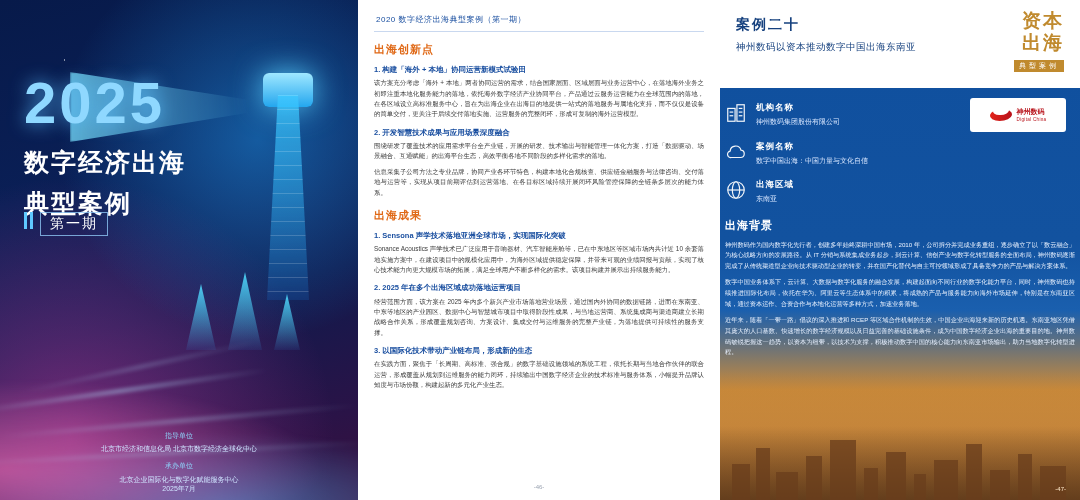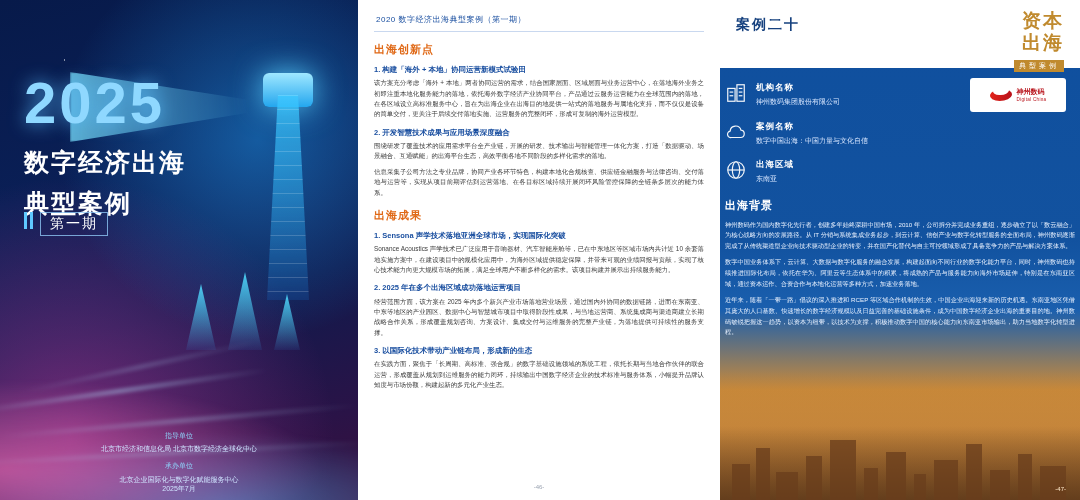--- a/index.html
+++ b/index.html
@@ -82,21 +82,21 @@
   .tp-rule{height:1px;background:#c9d8ef;margin-bottom:10px;}
   .sec-h{color:#e06a18;font-size:11px;font-weight:bold;margin:10px 0 6px;letter-spacing:1px;}
   .sub-h{color:#1a4fa0;font-size:7.5px;font-weight:bold;margin:7px 0 3px;line-height:1.5;}
   .para{font-size:6.4px;line-height:1.62;color:#3b3b3b;text-align:justify;margin:0 0 5px;}
   .tp-pageno{position:absolute;bottom:10px;left:0;right:0;text-align:center;font-size:6px;color:#9aa3b1;}
 
   
   .casepage{position:relative;width:360px;height:500px;overflow:hidden;
     background:linear-gradient(180deg,#0f4f9e 0%,#12529f 48%,#1a5fae 62%,#c98a3a 78%,#d79a48 100%);
     color:#fff;}
-  .cp-top{position:relative;height:68px;background:#fff;color:#0f4f9e;padding:16px 16px 0;box-sizing:border-box;}
+  .cp-top{position:relative;height:88px;background:#fff;color:#0f4f9e;padding:16px 16px 0;box-sizing:border-box;}
   .cp-case-no{font-size:14px;font-weight:bold;letter-spacing:2px;color:#15407e;}
   .cp-case-title{font-size:9.5px;margin-top:7px;color:#15407e;letter-spacing:.5px;}
   .cp-badge{position:absolute;right:16px;top:10px;text-align:right;}
   .cp-badge .b1{font-size:19px;font-weight:bold;color:#c08a2e;letter-spacing:2px;line-height:1.15;margin-left:29px;}
   .cp-badge .b2{font-size:7px;color:#fff;background:#c08a2e;padding:1px 5px;display:inline-block;margin-top:3px;letter-spacing:3px;}
   .cp-body{position:relative;padding:14px 5px;}
   .info-row{display:flex;align-items:flex-start;gap:9px;margin-bottom:13px;}
   .ico{width:22px;height:22px;flex:0 0 22px;opacity:.95;}
   .ico svg{width:22px;height:22px;display:block;}
   .info-k{font-size:8.5px;font-weight:bold;letter-spacing:1px;}
@@ -197,20 +197,21 @@
       <p class="para">在实践方面，聚焦于「长周期、高标准、强合规」的数字基础设施领域的系统工程，依托长期与当地合作伙伴的联合运营，形成覆盖从规划到运维服务的能力闭环，持续输出中国数字经济企业的技术标准与服务体系，小幅提升品牌认知度与市场份额，构建起新的多元化产业生态。</p>
     </div>
 
     <div class="tp-pageno">-46-</div>
   </section>
 
   <section class="casepage">
 
     <div class="cp-top">
       <div class="cp-case-no">案例二十</div>
+      <div class="cp-case-title">神州数码以资本推动数字中国出海东南亚</div>
       <div class="cp-badge">
         <div class="b1">资本</div>
         <div class="b1">出海</div>
         <div class="b2">典型案例</div>
       </div>
     </div>
 
     <div class="cp-body">
 
       <div class="logo-card">

